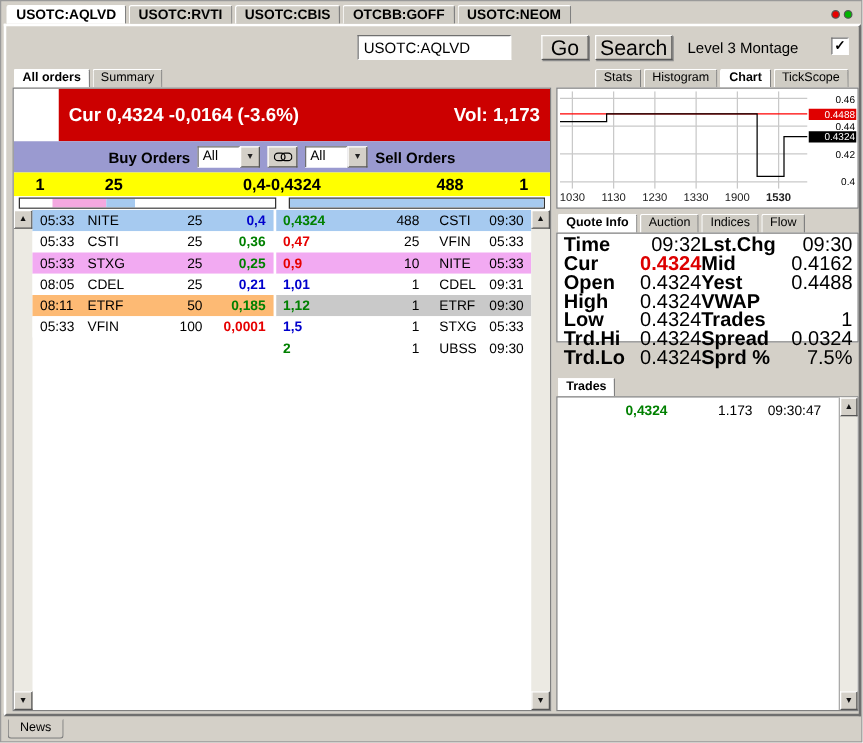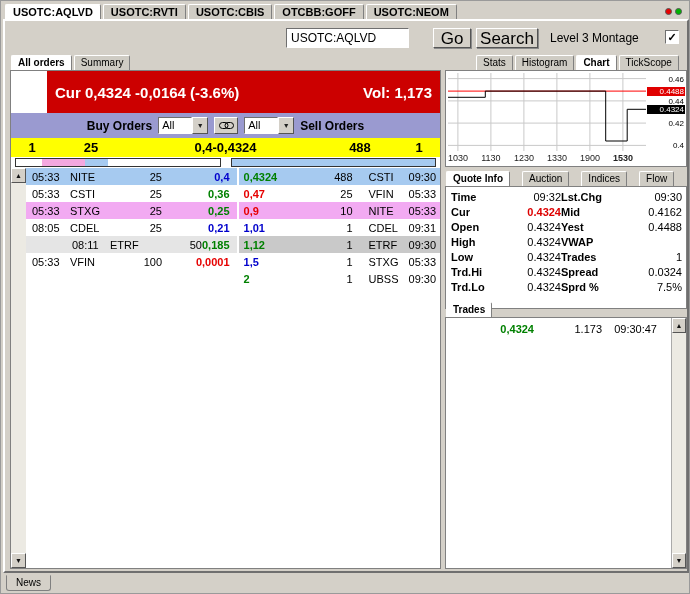--- a/index.html
+++ b/index.html
@@ -88,23 +88,23 @@
   .rtabs{height:15px;display:flex;gap:2px;padding-left:1px;}
   .chart-box{position:absolute;top:15px;left:0;width:242px;height:97px;background:#fff;border:1px solid #808080;}
   #chart-svg{position:absolute;left:2px;top:2px;}
   .chart-y-axis{position:absolute;top:2px;right:1px;width:38px;height:78px;font-size:8px;}
   .ylab{position:absolute;right:0;width:38px;text-align:right;line-height:9px;padding-right:1px;}
   .ylab.red-badge{background:#e00000;color:#fff;}
   .ylab.black-badge{background:#000;color:#fff;}
   .chart-x-axis{position:absolute;left:2px;top:82px;width:198px;height:12px;font-size:9px;color:#222;}
   .xlab{position:absolute;top:0;width:26px;text-align:center;}
 
-  .qtabs{position:absolute;top:116px;left:0;height:27px;display:flex;gap:12px;padding-left:1px;}
-  .quote-grid{position:absolute;top:131px;left:0;width:242px;height:123px;background:#fff;border:1px solid #808080;
-              display:grid;grid-template-columns:46px 64px 64px 1fr;grid-auto-rows:15px;font-size:11px;
+  .qtabs{position:absolute;top:116px;left:0;height:27px;display:flex;gap:2px;padding-left:1px;}
+  .quote-grid{position:absolute;top:131px;left:0;width:242px;height:88px;background:#fff;border:1px solid #808080;
+              display:grid;grid-template-columns:46px 64px 64px 1fr;grid-auto-rows:15px;font-size:16px;
               padding:2px 4px 0 5px;align-items:center;}
   .ql{font-weight:bold;white-space:nowrap;}
   .qv{text-align:right;white-space:nowrap;}
   .qv.bold{font-weight:bold;}
 
   .trades-tab-row{position:absolute;top:247px;left:0;height:15px;display:flex;padding-left:1px;}
   .trades-box{position:absolute;top:262px;left:0;width:242px;height:252px;background:#fff;border:1px solid #808080;display:flex;}
   .trades-list{flex:1;padding-top:3px;}
   .trow{height:16px;display:flex;font-size:11px;align-items:center;}
   .t-price{width:88px;text-align:right;font-weight:bold;}
@@ -218,21 +218,21 @@
               <span class="b-mm">STXG</span>
               <span class="b-size">25</span>
               <span class="b-price" style="color: rgb(0, 128, 0);">0,25</span>
             </div>
             <div class="brow" style="background: rgb(255, 255, 255);">
               <span class="b-time">08:05</span>
               <span class="b-mm">CDEL</span>
               <span class="b-size">25</span>
               <span class="b-price" style="color: rgb(0, 0, 204);">0,21</span>
             </div>
-            <div class="brow" style="background: #e5e5e5; padding-left: 40px;">
+            <div class="brow" style="background: #fdba74;">
               <span class="b-time">08:11</span>
               <span class="b-mm">ETRF</span>
               <span class="b-size">50</span>
               <span class="b-price" style="color: rgb(0, 128, 0);">0,185</span>
             </div>
             <div class="brow" style="background: rgb(255, 255, 255);">
               <span class="b-time">05:33</span>
               <span class="b-mm">VFIN</span>
               <span class="b-size">100</span>
               <span class="b-price" style="color: rgb(230, 0, 0);">0,0001</span>

